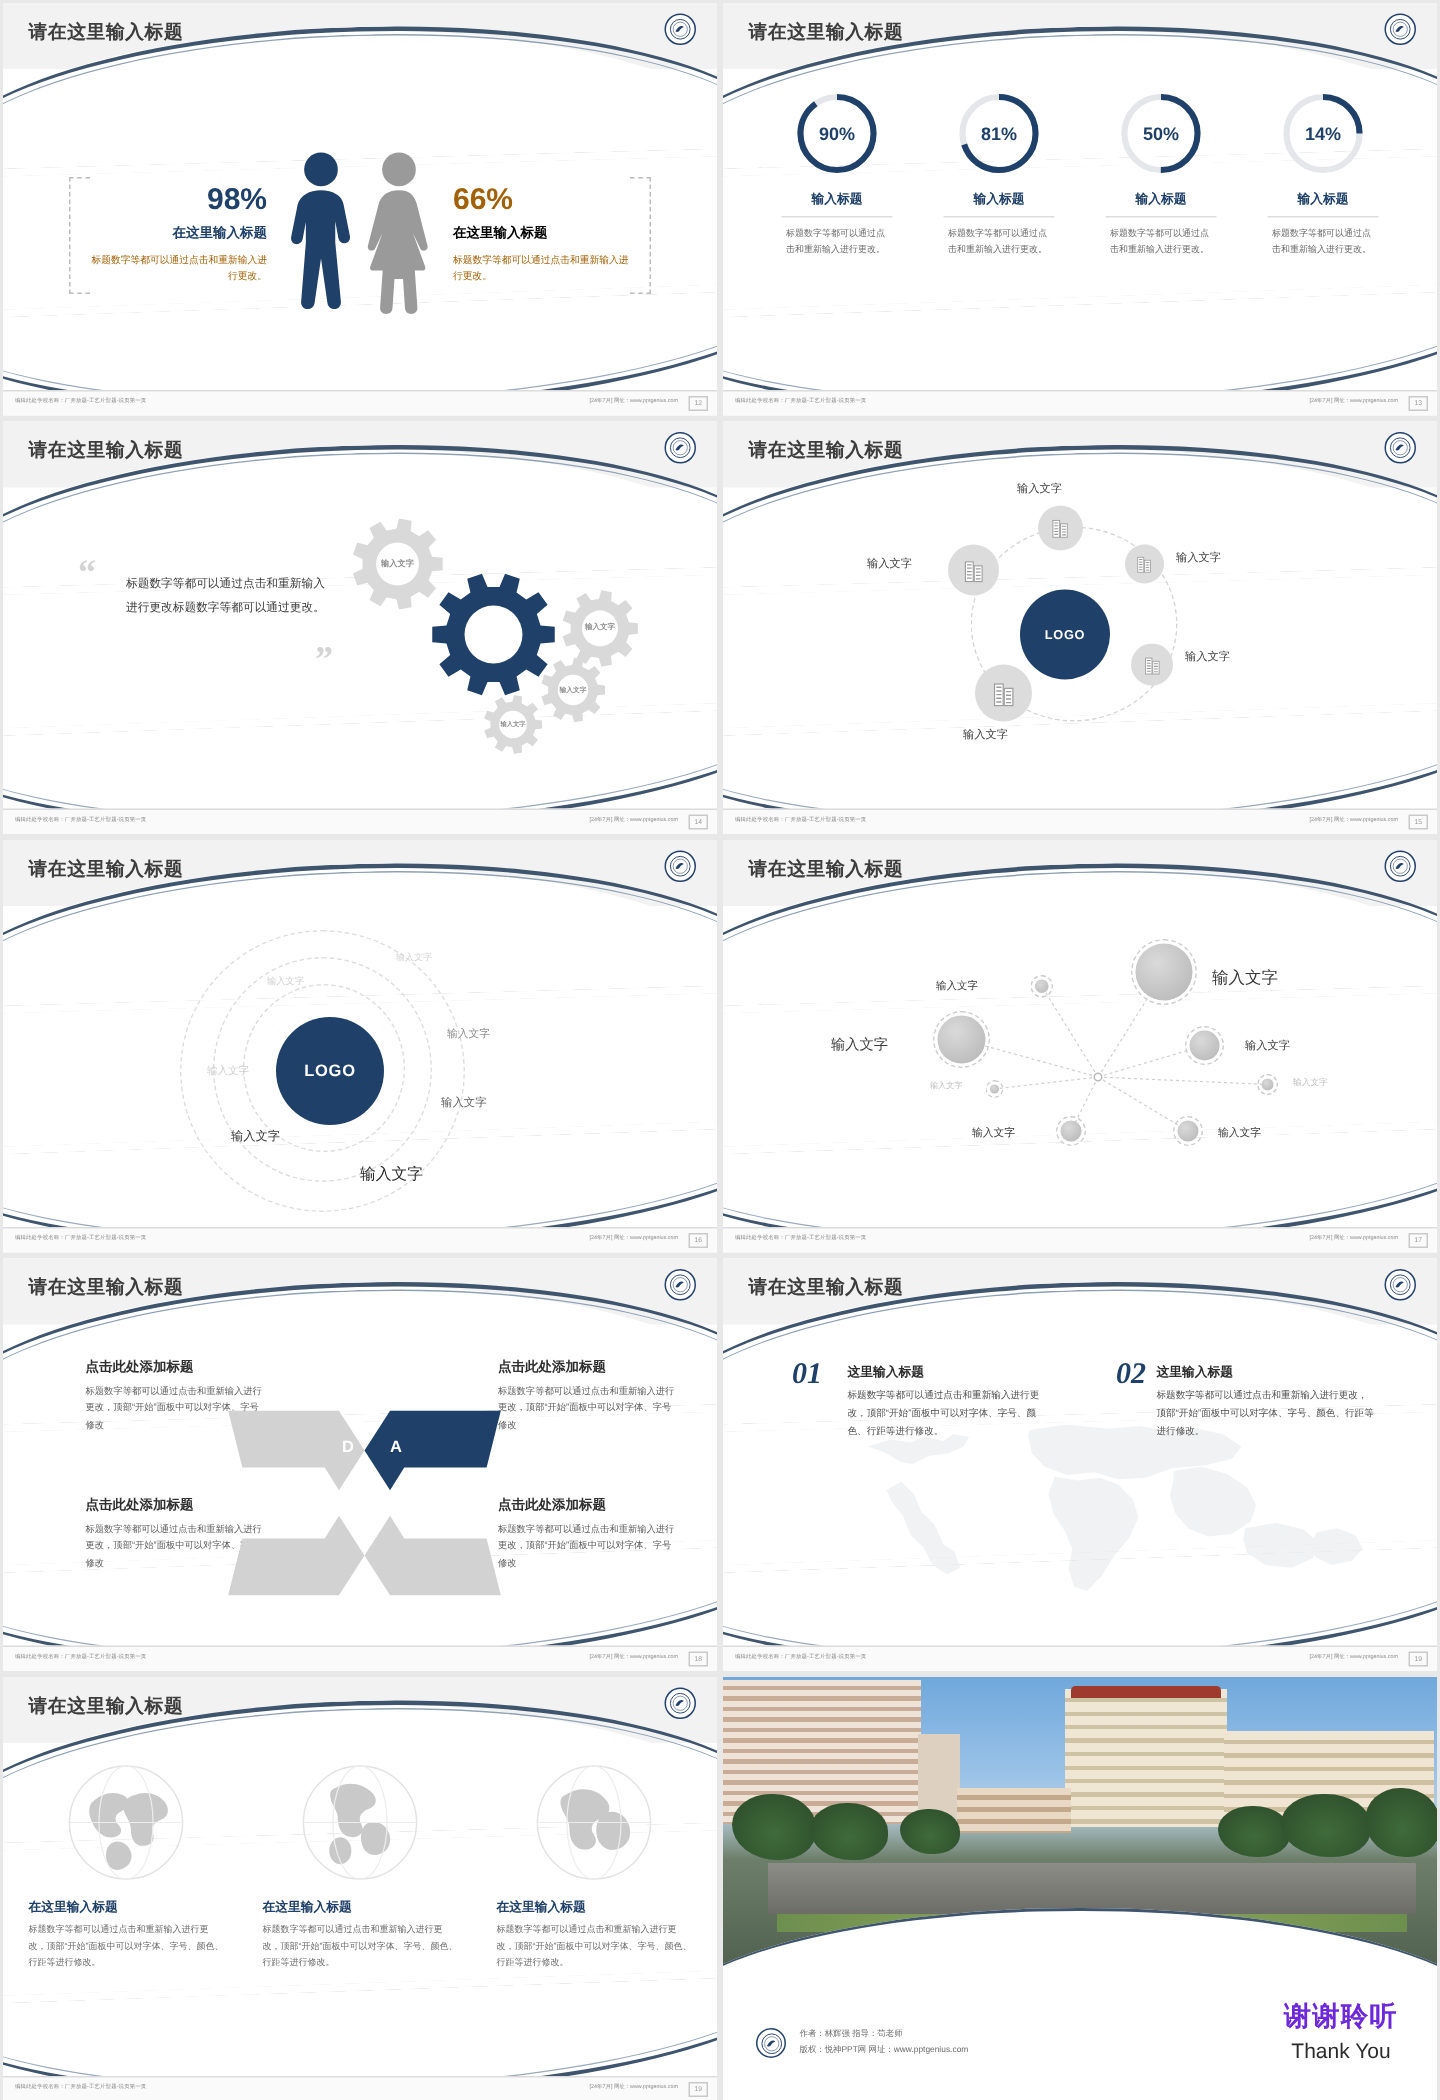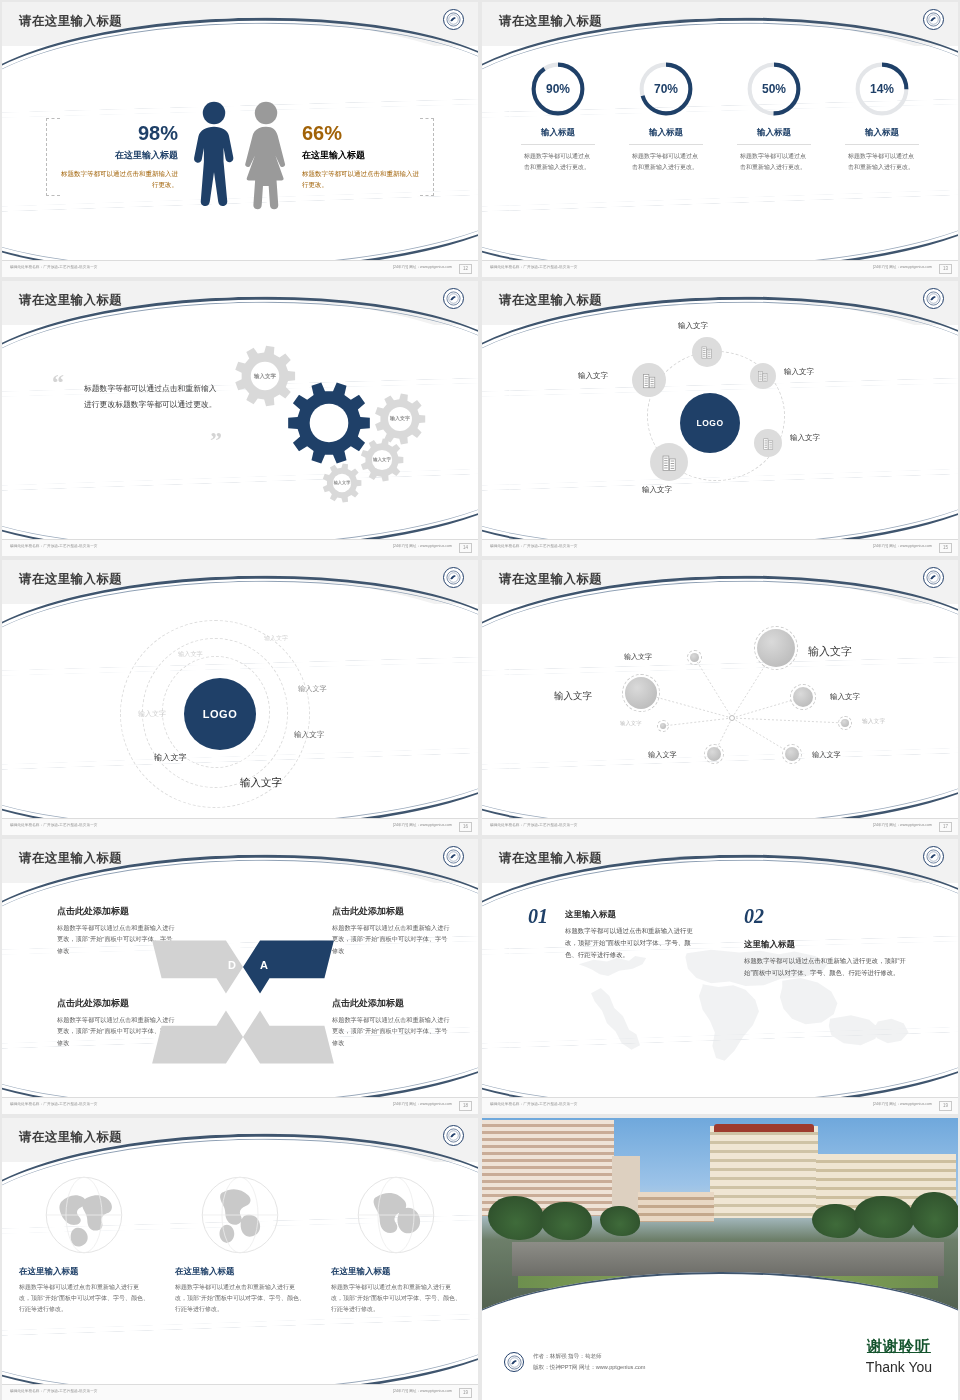--- a/index.html
+++ b/index.html
@@ -156,21 +156,21 @@
 
   
   .num { font-size: 20px; font-weight: 700; font-style: italic; color: #1f4068; font-family: "Liberation Serif", serif; }
 
   
   .g-h { font-size: 8.5px; font-weight: 700; color: #1f4068; }
   .g-p { font-size: 6px; line-height: 1.85; color: #6b6b6b; margin-top: 4px; }
 
   
   .photo { position: absolute; top: 0; left: 0; right: 0; height: 196px; overflow: hidden; }
-  .thx-cn { font-size: 15px; font-weight: 700; color: #14532d; letter-spacing: 1px; text-decoration: underline; }
+  .thx-cn { font-size: 18px; font-weight: 700; color: #6d28d9; letter-spacing: 1px; }
   .thx-en { font-size: 14px; color: #2b2b2b; margin-top: 3px; }
   .cred { font-size: 5.6px; color: #6b6b6b; line-height: 1.95; }
 </style>
 </head>
 <body>
 
 <div class="deck">
     <div class="slide">
       <div class="hdr-band"></div>
       <div class="curve-white"></div>
@@ -248,21 +248,21 @@
                 <circle cx="50" cy="50" r="42" fill="none" stroke="#1f4068" stroke-width="7" stroke-dasharray="237.5044046113884 263.89378290154264" transform="rotate(-90 50 50)"></circle>
               </svg><div class="val">90%</div></div>
             <h4>输入标题</h4>
             <div class="rule"></div>
             <p>标题数字等都可以通过点击和重新输入进行更改。</p>
           </div>
           <div class="s2item">
             <div class="donut"><svg viewBox="0 0 100 100" width="58" height="58">
                 <circle cx="50" cy="50" r="42" fill="none" stroke="#e4e6e9" stroke-width="7"></circle>
                 <circle cx="50" cy="50" r="42" fill="none" stroke="#1f4068" stroke-width="7" stroke-dasharray="184.72564803107983 263.89378290154264" transform="rotate(-90 50 50)"></circle>
-              </svg><div class="val">70%</div></div>
+              </svg><div class="val">81%</div></div>
             <h4>输入标题</h4>
             <div class="rule"></div>
             <p>标题数字等都可以通过点击和重新输入进行更改。</p>
           </div>
           <div class="s2item">
             <div class="donut"><svg viewBox="0 0 100 100" width="58" height="58">
                 <circle cx="50" cy="50" r="42" fill="none" stroke="#e4e6e9" stroke-width="7"></circle>
                 <circle cx="50" cy="50" r="42" fill="none" stroke="#1f4068" stroke-width="7" stroke-dasharray="131.94689145077132 263.89378290154264" transform="rotate(-90 50 50)"></circle>
               </svg><div class="val">50%</div></div>
             <h4>输入标题</h4>
@@ -631,21 +631,21 @@
           <div style="position: absolute; left: 60px; top: 46px; opacity: 0.55;"><svg viewBox="0 0 620 330" width="380" height="150" preserveAspectRatio="none">
               <path d="M60 60 l24-10 22 4 16-8 20 6 10-10 18 4-6 14-16 10-22 4-18 12-14-4-12-10-10-6z M96 112 l14 18 8 26 14 18 10 30 12 10 6 24-14 10-16-14-10-26-14-18-8-28-12-20-6-18z M236 36 l40-8 46 6 34-4 30 8 26-6 34 10 20 18-10 18-30 10-36 4-28 14-30 2-26-10-30 4-24-12-14-20-4-26z M262 104 l26 6 24-4 20 10 16 22 6 26-10 30-16 26-14 30-16 22-14-6-6-26 4-30-8-26-12-24-6-30 6-22z M392 96 l30-6 28 10 22 20 10 26-6 24-20 18-26 4-22-12-14-22-6-26 4-22z M470 180 l34-8 30 10 16 20-6 22-24 14-28-4-20-18-4-20z M548 186 l22-6 20 10 8 20-12 18-22 6-18-12-4-22z" fill="#e6e8ea" opacity="1"></path>
             </svg></div>
           <div style="position: absolute; left: 46px; top: 14px; width: 172px; display: flex; gap: 17px;">
             <div class="num">01</div>
             <div style="padding-top: 4px;">
               <div style="font-size: 8.5px; font-weight: 700; color: rgb(43, 43, 43);">这里输入标题</div>
               <div style="font-size: 6.4px; line-height: 1.9; color: rgb(79, 79, 79); margin-top: 4px;">标题数字等都可以通过点击和重新输入进行更改，顶部“开始”面板中可以对字体、字号、颜色、行距等进行修改。</div>
             </div>
           </div>
-          <div style="position: absolute; left: 262px; top: 14px; width: 172px; display: flex; gap: 7px; flex-direction: column;">
+          <div style="position: absolute; left: 262px; top: 14px; width: 172px; display: flex; gap: 7px;">
             <div class="num">02</div>
             <div style="padding-top: 4px;">
               <div style="font-size: 8.5px; font-weight: 700; color: rgb(43, 43, 43);">这里输入标题</div>
               <div style="font-size: 6.4px; line-height: 1.9; color: rgb(79, 79, 79); margin-top: 4px;">标题数字等都可以通过点击和重新输入进行更改，顶部“开始”面板中可以对字体、字号、颜色、行距等进行修改。</div>
             </div>
           </div>
         </div>
       </div>
     </div>
     <div class="slide">

